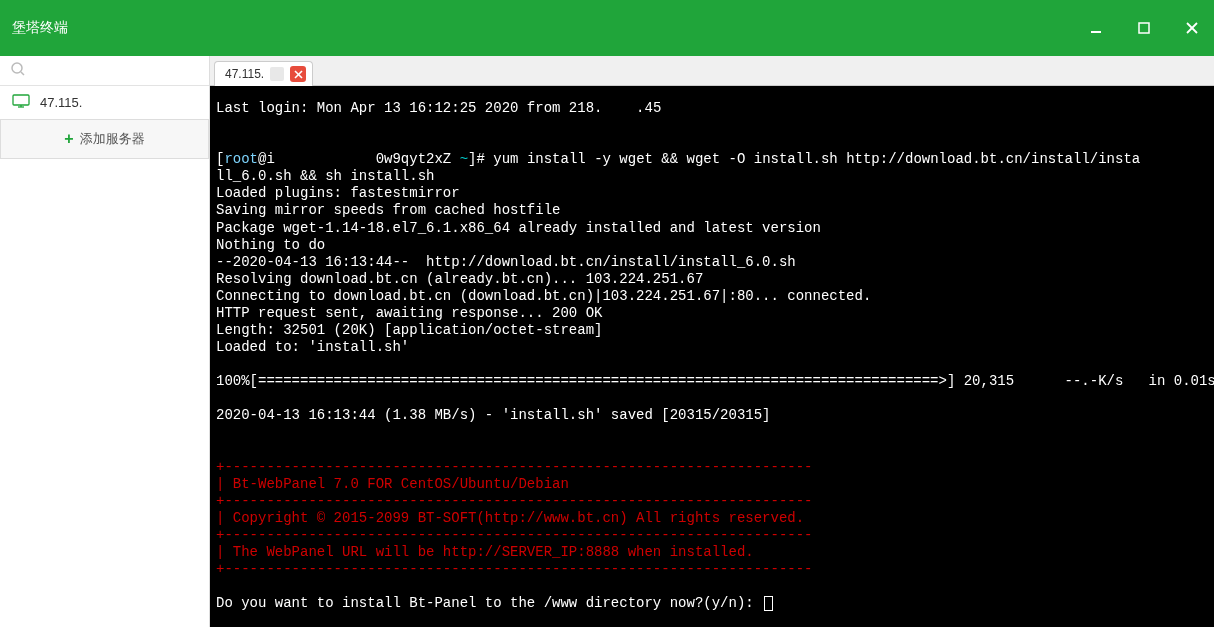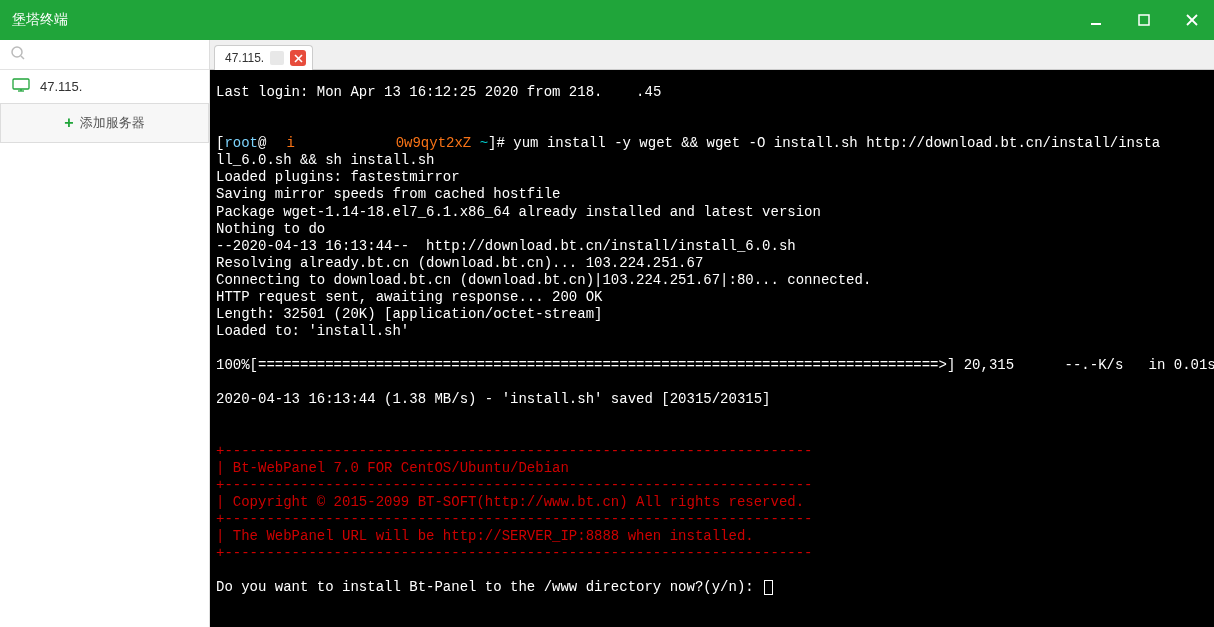--- a/index.html
+++ b/index.html
@@ -1,18 +1,18 @@
 <!DOCTYPE html>
 <html><head>
   <meta charset="utf-8">
   <style>
     * { margin: 0; padding: 0; box-sizing: border-box; }
     body { font-family: "Microsoft YaHei", Arial, sans-serif; width: 1214px; height: 627px; overflow: hidden; background: #fff; }
     
-    .titlebar { background: #20a53a; height: 40px; display: flex; align-items: center; justify-content: space-between; padding: 0 12px; color: white; }
+    .titlebar { background: #20a53a; height: 56px; display: flex; align-items: center; justify-content: space-between; padding: 0 12px; color: white; }
     .titlebar-title { font-size: 14px; }
     .titlebar-controls { display: flex; gap: 28px; align-items: center; }
     .titlebar-btn { cursor: pointer; display: flex; align-items: center; justify-content: center; width: 20px; height: 20px; }
     .titlebar-btn svg { stroke: white; fill: none; }
     
     .content { display: flex; height: calc(100% - 40px); }
     
     .sidebar { width: 210px; background: #fff; border-right: 1px solid #ddd; display: flex; flex-direction: column; }
     .search-row { height: 30px; border-bottom: 1px solid #e3e3e3; display: flex; align-items: center; padding: 0 10px; }
     .search-icon { color: #bbb; }
@@ -25,21 +25,21 @@
     .plus-icon { color: #20a53a; font-size: 16px; font-weight: bold; }
     
     .main { flex: 1; display: flex; flex-direction: column; background: #fff; }
     .tabbar { height: 30px; background: #f0f0f0; border-bottom: 1px solid #ccc; display: flex; align-items: flex-end; padding-left: 4px; }
     .tab { background: #fff; border: 1px solid #ccc; border-bottom: none; border-radius: 4px 4px 0 0; padding: 4px 6px 4px 10px; display: flex; align-items: center; gap: 6px; font-size: 12px; color: #333; cursor: pointer; position: relative; top: 1px; }
     .tab-close { background: #e74c3c; color: white; width: 16px; height: 16px; border-radius: 3px; display: flex; align-items: center; justify-content: center; font-size: 11px; cursor: pointer; }
     .tab-favicon { width: 14px; height: 14px; background: #e8e8e8; border-radius: 2px; }
     
     .terminal { flex: 1; background: #000; color: #fff; font-family: "Consolas", "Courier New", monospace; font-size: 14px; line-height: 1.22; padding: 14px 6px 6px 6px; overflow: auto; white-space: pre; }
     .term-yellow { color: #7dd3fc; }
-    .term-green { color: #f97316; margin-left: 20px; }
+    .term-green { color: #ffffff; }
     .term-cyan { color: #00cdcd; }
     .term-red { color: #cd0000; }
     .term-cursor { display: inline-block; width: 9px; height: 15px; border: 1px solid #fff; vertical-align: text-bottom; margin-left: 2px; }
     .blur { filter: blur(4px); }
   </style>
 </head>
 <body>
 
 <div class="titlebar">
   <div class="titlebar-title">堡塔终端</div>
@@ -107,21 +107,21 @@
     <div class="terminal"><span><span>Last login: Mon Apr 13 16:12:25 2020 from 218.</span><span class="blur">    </span><span>.45</span></span>
 
 
 <span>[<span class="term-yellow">root</span>@<span class="term-green"><span>i</span><span class="blur">            </span><span>0w9qyt2xZ</span></span> <span class="term-cyan">~</span>]# <span>yum install -y wget &amp;&amp; wget -O install.sh http://download.bt.cn/install/insta</span></span>
 <span>ll_6.0.sh &amp;&amp; sh install.sh</span>
 <span>Loaded plugins: fastestmirror</span>
 <span>Saving mirror speeds from cached hostfile</span>
 <span>Package wget-1.14-18.el7_6.1.x86_64 already installed and latest version</span>
 <span>Nothing to do</span>
 <span>--2020-04-13 16:13:44--  http://download.bt.cn/install/install_6.0.sh</span>
-<span>Resolving already.bt.cn (download.bt.cn)... 103.224.251.67</span>
+<span>Resolving download.bt.cn (already.bt.cn)... 103.224.251.67</span>
 <span>Connecting to download.bt.cn (download.bt.cn)|103.224.251.67|:80... connected.</span>
 <span>HTTP request sent, awaiting response... 200 OK</span>
 <span>Length: 32501 (20K) [application/octet-stream]</span>
 <span>Loaded to: 'install.sh'</span>
 
 <span>100%[=================================================================================&gt;] 20,315      --.-K/s   in 0.01s</span>
 
 <span>2020-04-13 16:13:44 (1.38 MB/s) - 'install.sh' saved [20315/20315]</span>
 
 

